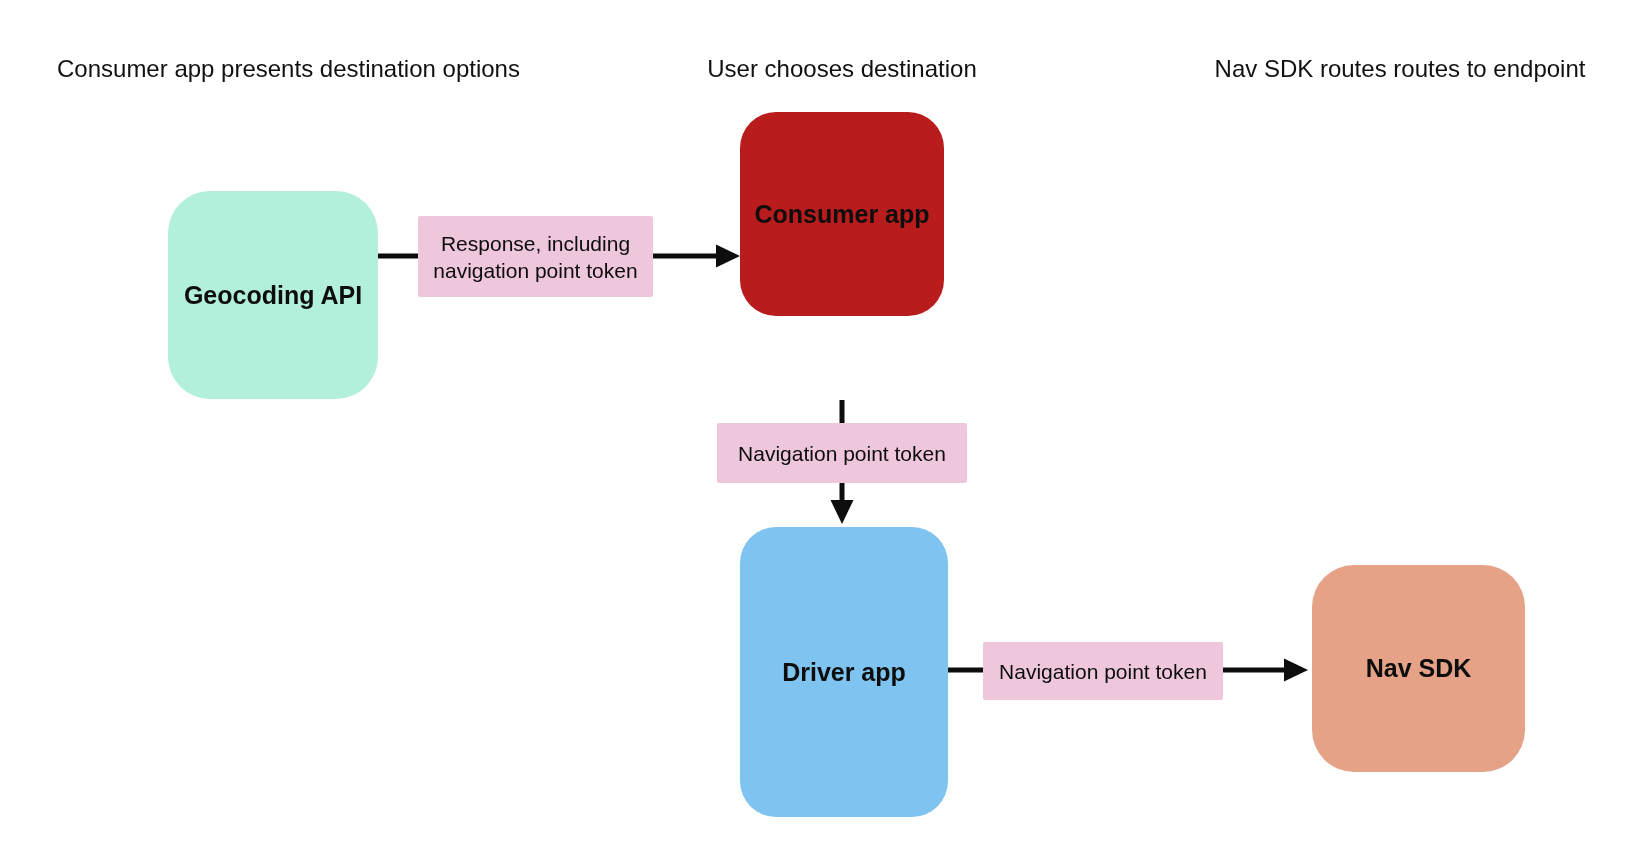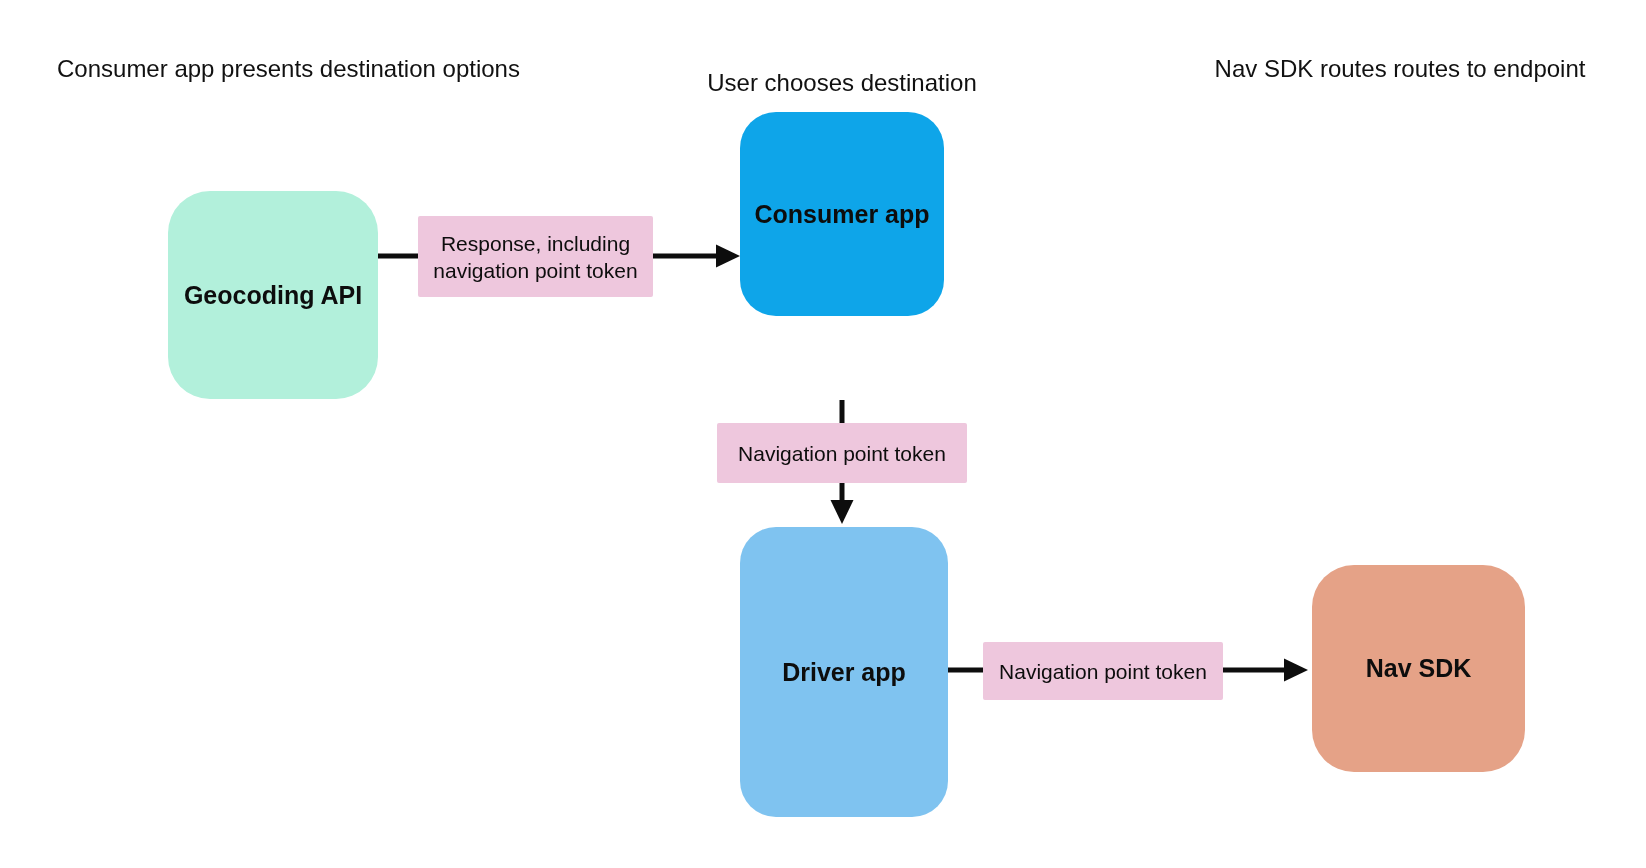--- a/index.html
+++ b/index.html
@@ -69,21 +69,21 @@
     stroke: none;
   }
 </style>
 </head>
 <body>
 
 <div class="canvas">
 
   <div class="lane-header" style="left:57px;">Consumer app presents destination options</div>
 
-  <div class="lane-header centered" style="left:842px;margin-top:14px;">User chooses destination</div>
+  <div class="lane-header centered" style="left:842px;">User chooses destination</div>
 
   <div class="lane-header centered" style="left:1400px;">Nav SDK routes routes to endpoint</div>
 
   <svg class="edges" width="1646" height="868" viewBox="0 0 1646 868">
     <g style="color: rgb(13, 13, 13);">
 
       <line class="edge-line" x1="378" y1="256" x2="418" y2="256"></line>
       <line class="edge-line" x1="652" y1="256" x2="722" y2="256"></line>
       <polygon class="edge-head" points="740,256 716,244.5 716,267.5"></polygon>
 
@@ -94,21 +94,21 @@
       <line class="edge-line" x1="948" y1="670" x2="984" y2="670"></line>
       <line class="edge-line" x1="1222" y1="670" x2="1290" y2="670"></line>
       <polygon class="edge-head" points="1308,670 1284,658.5 1284,681.5"></polygon>
     </g>
   </svg>
 
   <div class="node square" style="left: 168px; top: 152px; width: 210px; height: 208px; background-color: rgb(178, 240, 219); margin-top: 39px;">
     <span>Geocoding API</span>
   </div>
 
-  <div class="node tall" style="left: 740px; top: 112px; width: 204px; height: 204px; background-color: #0ea5e9;">
+  <div class="node tall" style="left: 740px; top: 112px; width: 204px; height: 204px; background-color: #b91c1c;">
     <span>Consumer app</span>
   </div>
 
   <div class="node tall" style="left: 740px; top: 527px; width: 208px; height: 290px; background-color: rgb(127, 195, 240);">
     <span>Driver app</span>
   </div>
 
   <div class="node square" style="left: 1312px; top: 565px; width: 213px; height: 207px; background-color: rgb(229, 162, 135);">
     <span>Nav SDK</span>
   </div>

